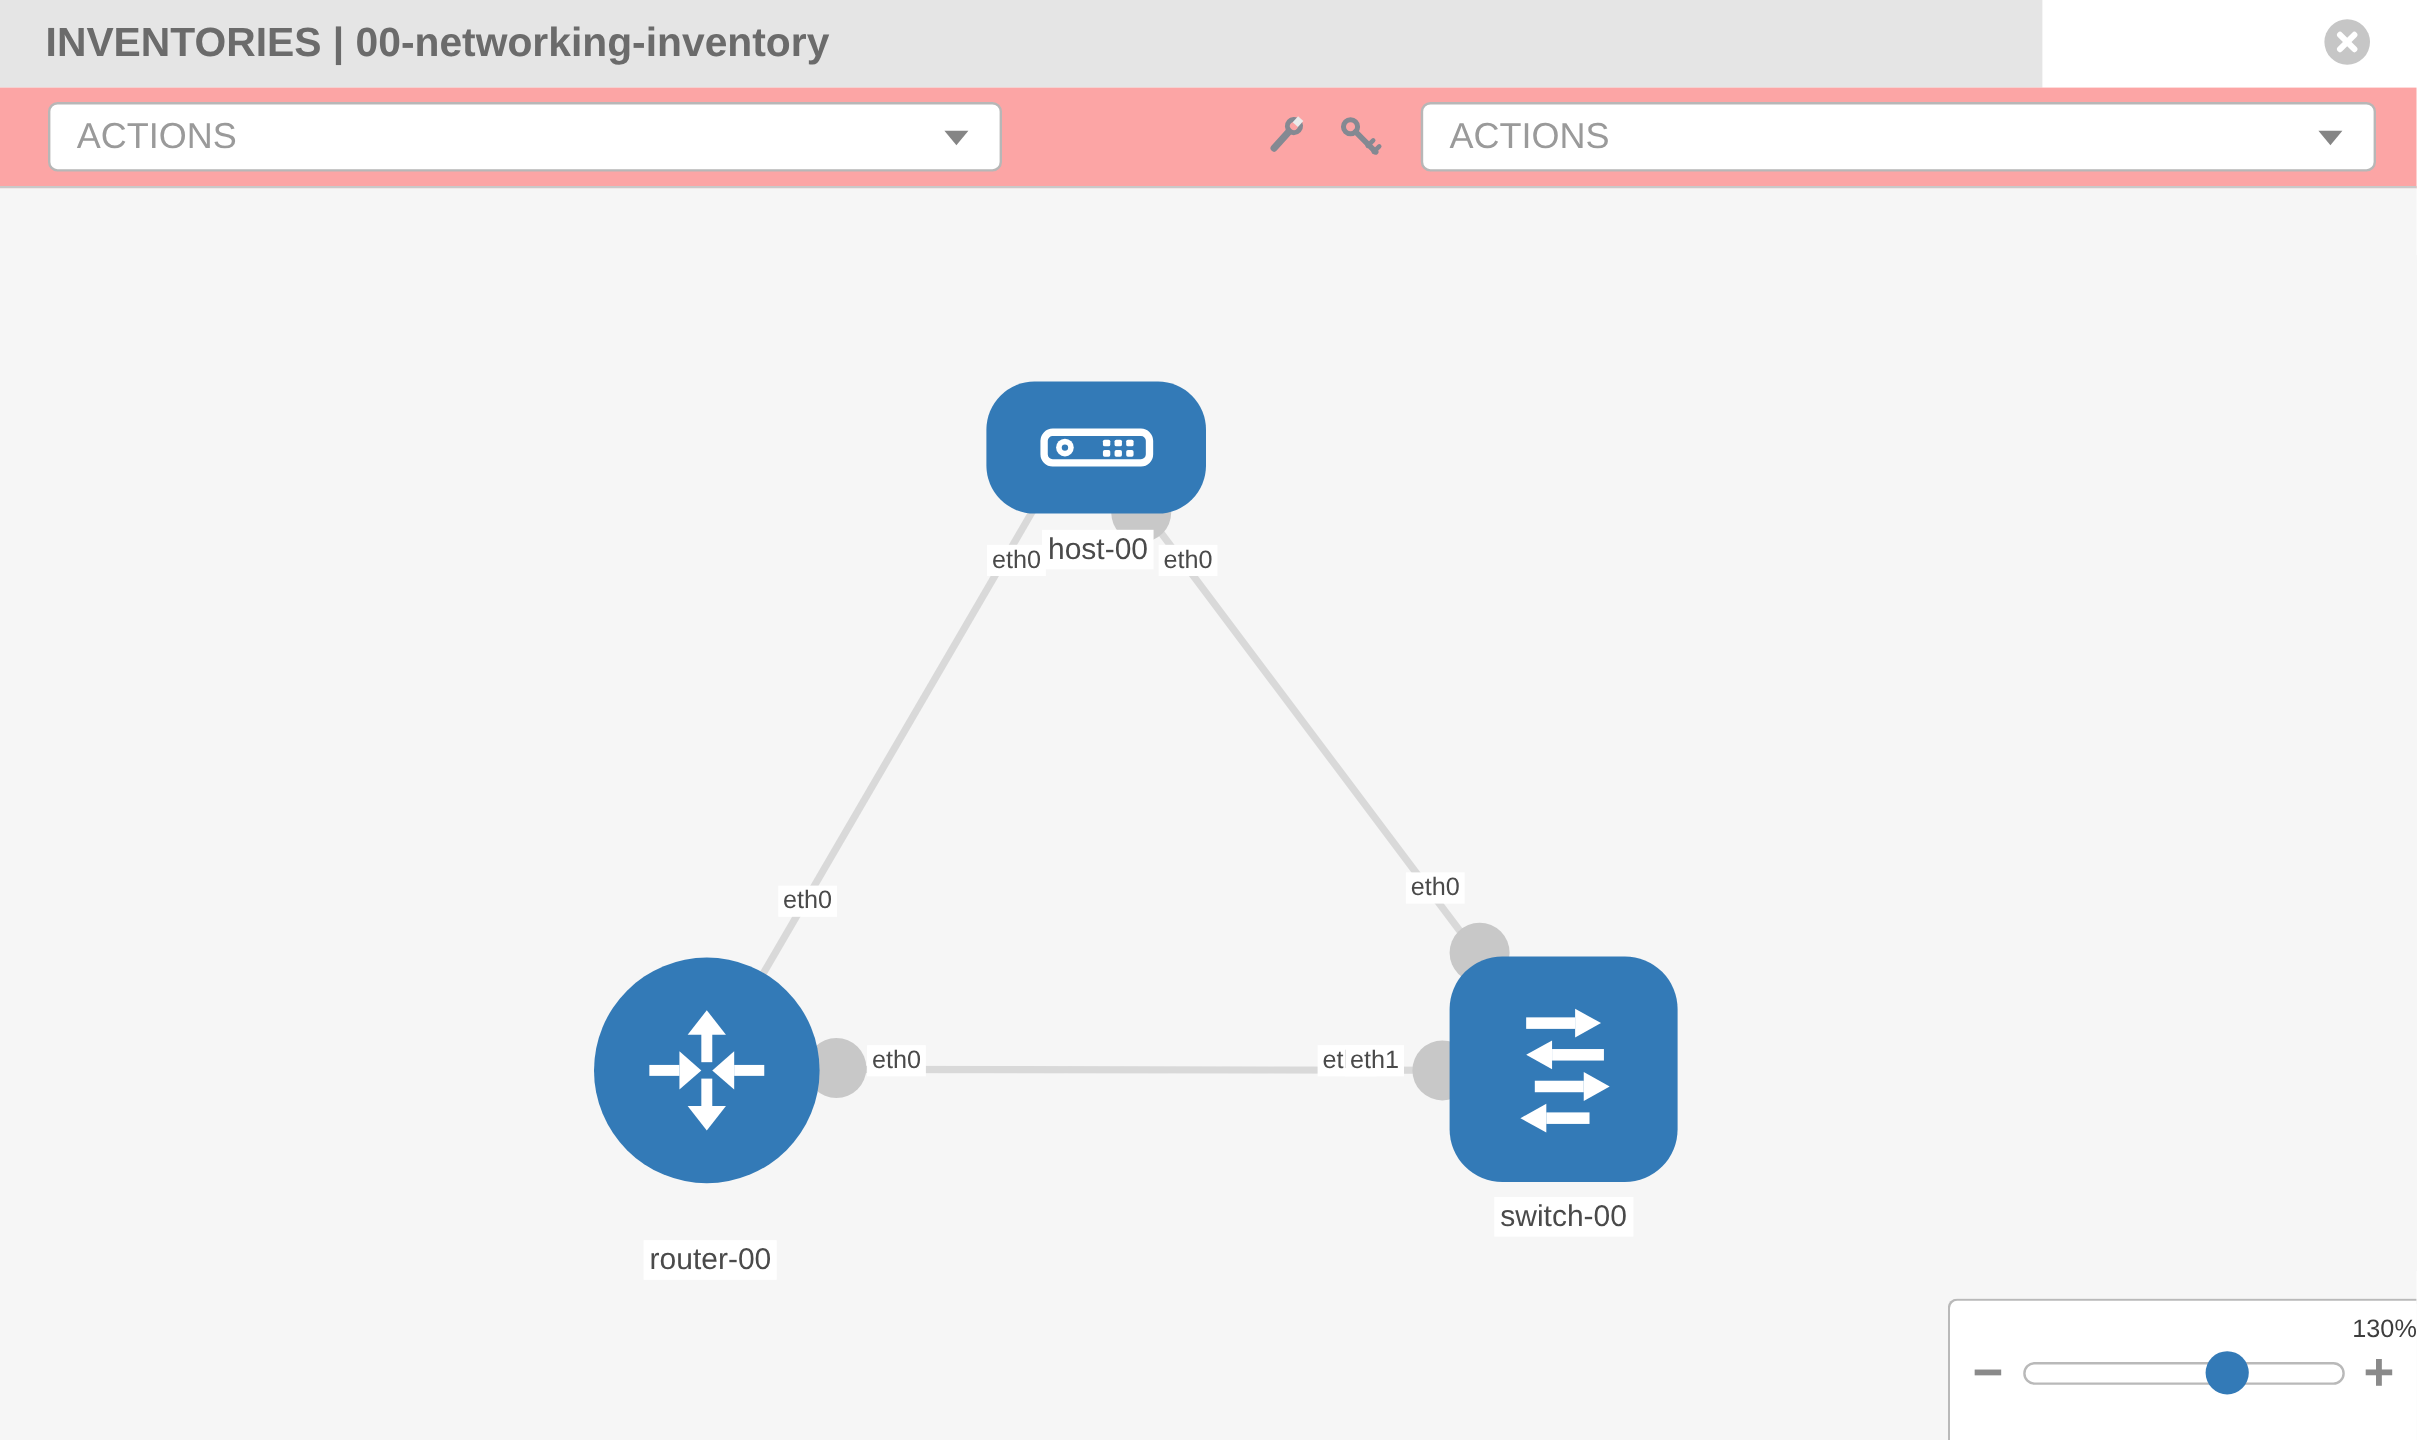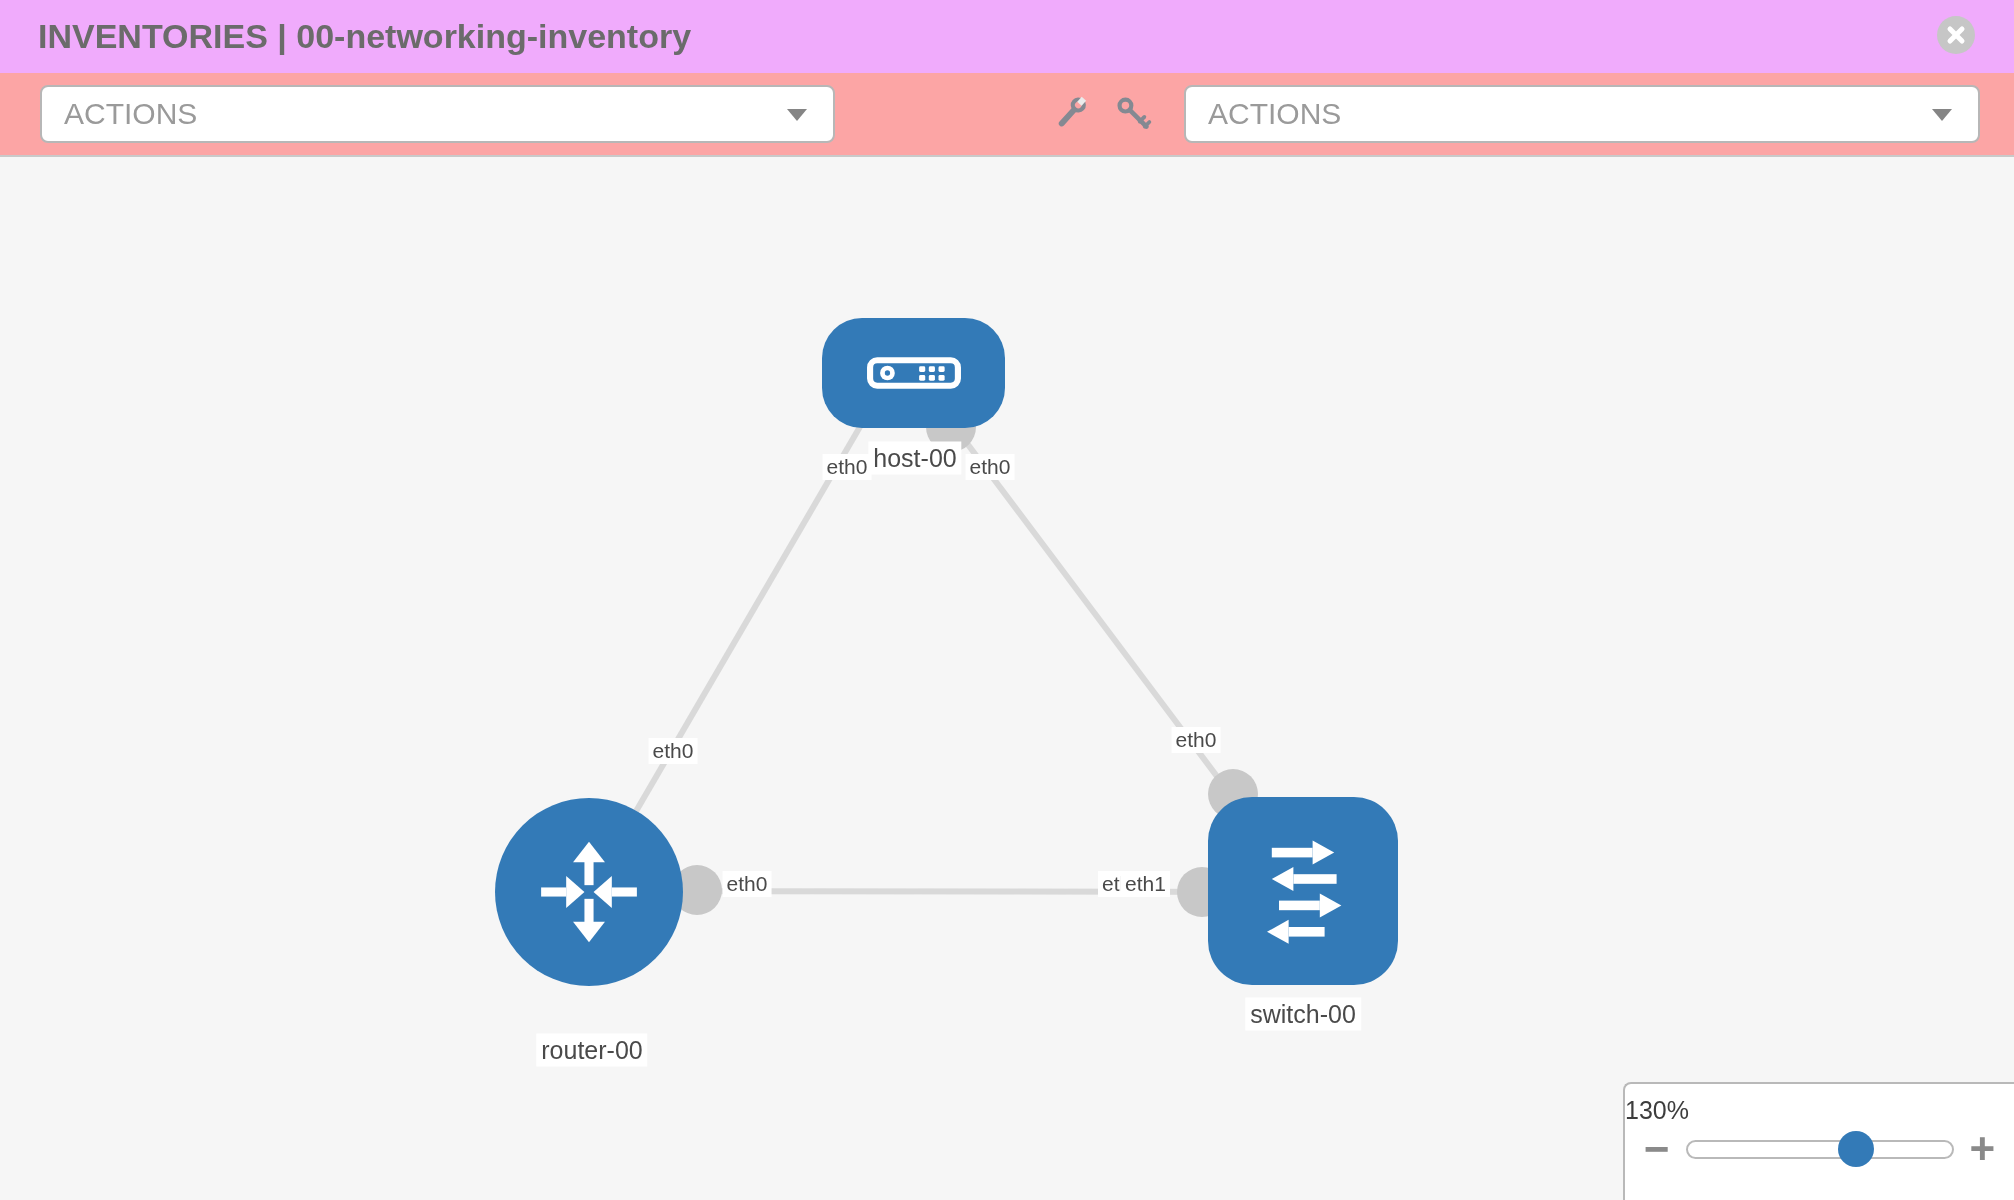--- a/index.html
+++ b/index.html
@@ -1,20 +1,20 @@
 <!DOCTYPE html>
 <html><head>
 <meta charset="utf-8">
 <style>
   html,body{margin:0;padding:0;background:#fff;}
   *{box-sizing:border-box;font-family:"Liberation Sans",sans-serif;}
   .app{position:relative;width:2014px;height:1200px;overflow:hidden;background:#fff;}
 
   
-  .header{position:absolute;left:0;top:0;width:2014px;height:73px;background:#f0abfc;}
+  .header{position:absolute;left:0;top:0;width:1702px;height:73px;background:#e5e5e5;}
   .page-title{position:absolute;left:38px;top:0;line-height:73px;font-size:34px;font-weight:bold;color:#6b6b6b;}
   .close-btn{position:absolute;left:1937px;top:16px;width:38px;height:38px;border-radius:50%;background:#c6c6c6;cursor:pointer;display:flex;align-items:center;justify-content:center;}
 
   
   .toolbar{position:absolute;left:0;top:73px;width:2014px;height:84px;background:#fca5a5;border-bottom:2px solid #c9c9c9;}
   .select-box{position:absolute;top:12px;height:58px;background:#ffffff;border:2px solid #b7b7b7;border-radius:8px;display:flex;align-items:center;cursor:pointer;}
   .select-box .sel-label{padding-left:22px;font-size:30px;color:#9a9a9a;}
   .caret{position:absolute;right:26px;top:50%;margin-top:-5px;width:0;height:0;
          border-left:10px solid transparent;border-right:10px solid transparent;border-top:12px solid #858585;}
   .actions-box{left:40px;width:795px;}
@@ -33,21 +33,21 @@
   .node-switch{left:1208px;top:640px;width:190px;height:188px;border-radius:44px;}
 
   .graph-label{position:absolute;transform:translate(-50%,-50%);background:#ffffff;color:#4a4a4a;white-space:nowrap;}
   .node-label{font-size:25px;padding:2px 5px;z-index:6;}
   .if-label{font-size:21px;padding:1px 4px;z-index:5;}
   .if-label.abs{transform:translateY(-50%);} 
 
   
   .zoom-panel{position:absolute;left:1623px;top:925px;width:391px;height:118px;background:#ffffff;
               border:2px solid #b9b9b9;border-right:none;border-bottom:none;border-top-left-radius:8px;z-index:10;}
-  .zoom-level{margin-top:12px;text-align:left;font-size:25px;color:#3d3d3d;}
+  .zoom-level{margin-top:12px;text-align:right;font-size:21px;color:#3d3d3d;}
   .zoom-row{display:flex;align-items:center;justify-content:center;margin-top:6px;}
   .zoom-btn{font-size:44px;font-weight:bold;color:#8a8a8a;line-height:36px;cursor:pointer;user-select:none;}
   .zoom-track{position:relative;width:268px;height:19px;background:#ffffff;border:2px solid #b9b9b9;border-radius:10px;margin:0 16px;cursor:pointer;}
   .zoom-thumb{position:absolute;left:63.8%;top:50%;transform:translate(-50%,-50%);width:36px;height:36px;border-radius:50%;background:#337ab7;cursor:grab;}
 </style>
 </head>
 <body>
 
 <div class="app">
 

